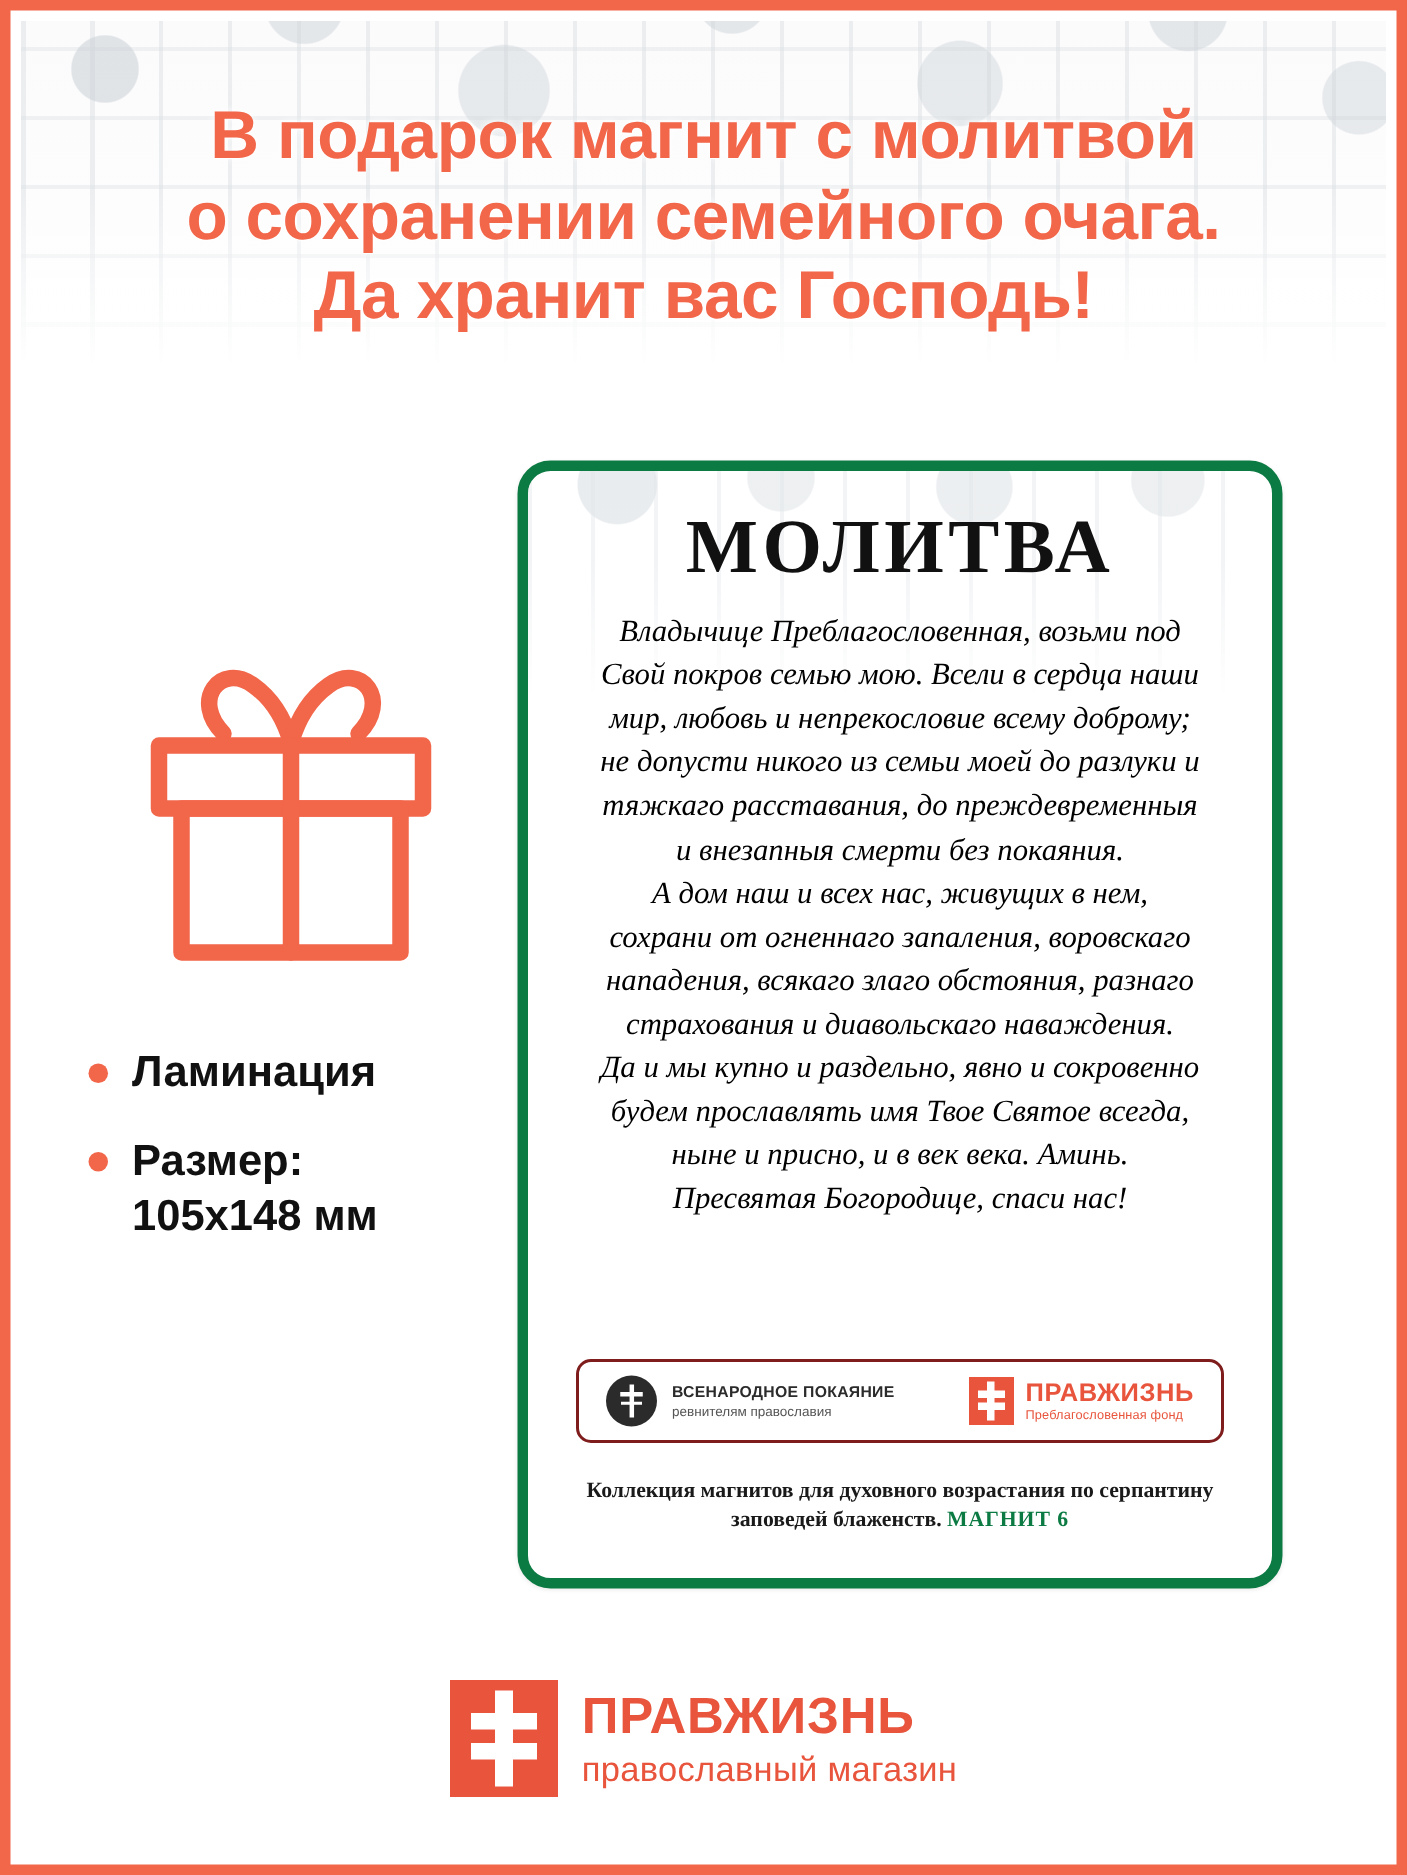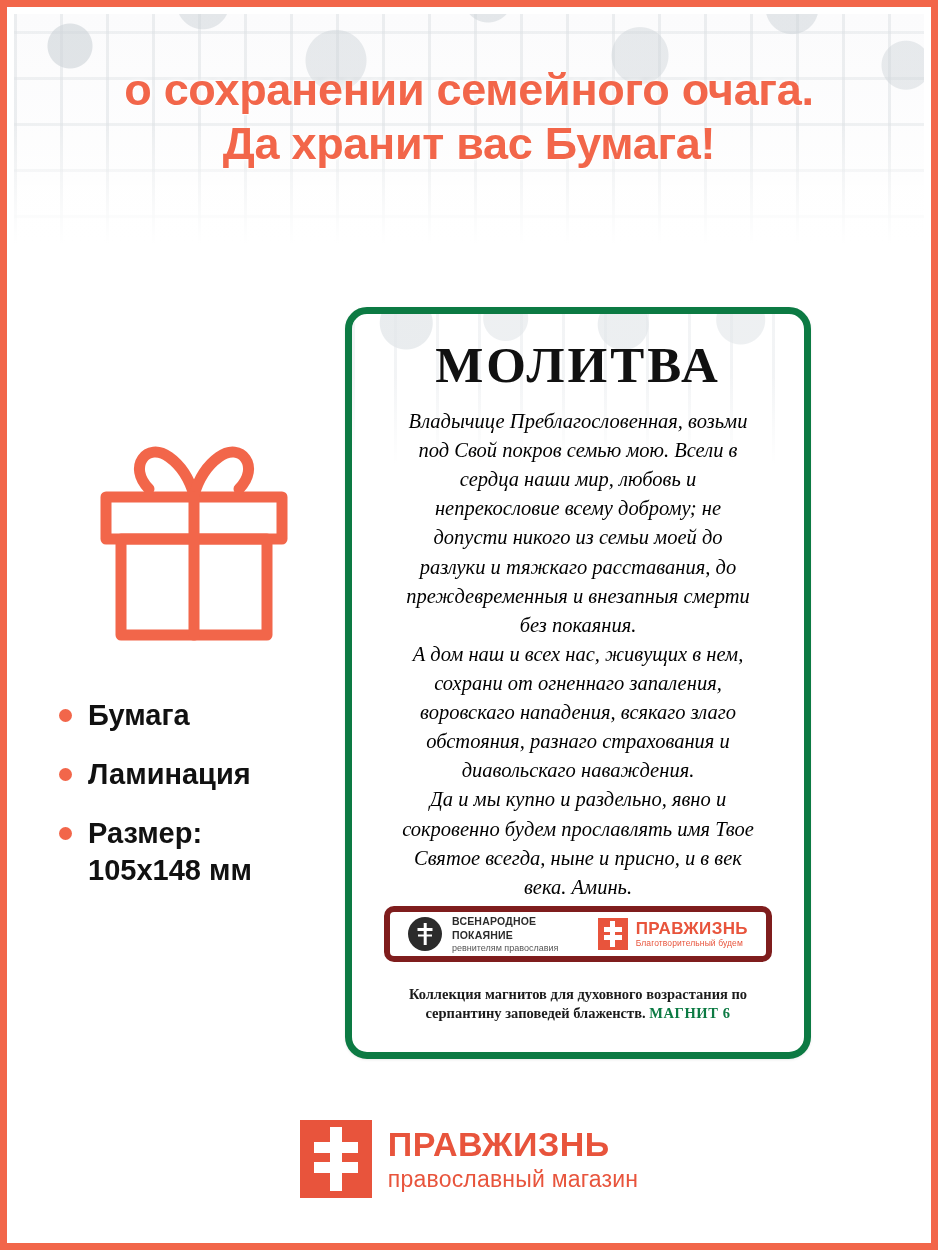--- a/index.html
+++ b/index.html
@@ -113,21 +113,21 @@
     font-weight: bold;
     color: #111111;
     line-height: 1.28;
   }
 
   
   .magnet {
     position: absolute;
     left: 338px;
     top: 300px;
-    width: 466px;
+    width: 510px;
     height: 752px;
     border: 7px solid #0c7a43;
     border-radius: 22px;
     background: #ffffff;
     box-sizing: border-box;
     padding: 0 22px;
     box-shadow: 0 1px 3px rgba(0,0,0,0.08);
     overflow: hidden;
   }
   .magnet-bg {
@@ -188,21 +188,21 @@
   .prayer-body p { margin: 0; }
 
   
   .partners {
     position: absolute;
     z-index: 3;
     left: 32px;
     right: 32px;
     bottom: 90px;
     height: 56px;
-    border: 6px solid #7f1d1d;
+    border: 2px solid #7f1d1d;
     border-radius: 10px;
     background: #ffffff;
     display: flex;
     align-items: center;
     justify-content: space-between;
     padding: 0 18px;
     box-sizing: border-box;
   }
   .partner-left {
     display: flex;
@@ -364,41 +364,38 @@
 </style>
 </head>
 <body>
 
 <div class="page">
 
   <div class="ornament-band"></div>
   <div class="ornament-fade"></div>
 
   <div class="headline">
+    <span>В подарок магнит с молитвой</span>
     <span>о сохранении семейного очага.</span>
-    <span>Да хранит вас Бумага!</span>
+    <span>Да хранит вас Господь!</span>
   </div>
 
   <div class="gift-icon">
     <svg viewBox="0 0 210 220" width="210" height="220" aria-hidden="true">
       <g fill="none" stroke="#f2664a" stroke-width="11" stroke-linecap="round" stroke-linejoin="round">
         <path d="M60 62 C38 40, 58 14, 80 30 C94 40, 101 54, 105 68"></path>
         <path d="M150 62 C172 40, 152 14, 130 30 C116 40, 109 54, 105 68"></path>
         <rect x="17" y="70" width="176" height="42"></rect>
         <rect x="32" y="112" width="146" height="96"></rect>
         <line x1="105" y1="70" x2="105" y2="208"></line>
       </g>
     </svg>
   </div>
 
   <div class="features">
-    <div class="feature">
-      <div class="bullet"></div>
-      <div class="feature-label">Бумага</div>
-    </div>
     <div class="feature">
       <div class="bullet"></div>
       <div class="feature-label">Ламинация</div>
     </div>
     <div class="feature">
       <div class="bullet"></div>
       <div class="feature-label" style="white-space:pre-line">Размер:
 105х148 мм</div>
     </div>
   </div>
@@ -422,21 +419,21 @@
         <div class="seal"></div>
         <div>
           <div class="partner-text-1">ВСЕНАРОДНОЕ ПОКАЯНИЕ</div>
           <div class="partner-text-2">ревнителям православия</div>
         </div>
       </div>
       <div class="partner-right">
         <div class="mini-logo"></div>
         <div>
           <div class="brand-name">ПРАВЖИЗНЬ</div>
-          <div class="brand-sub">Благотворительный будем</div>
+          <div class="brand-sub">Преблагословенная фонд</div>
         </div>
       </div>
     </div>
 
     <div class="magnet-footnote">
       <span>Коллекция магнитов для духовного возрастания по серпантину заповедей блаженств.</span>
       <span class="magnet-code">МАГНИТ 6</span>
     </div>
   </div>
 

